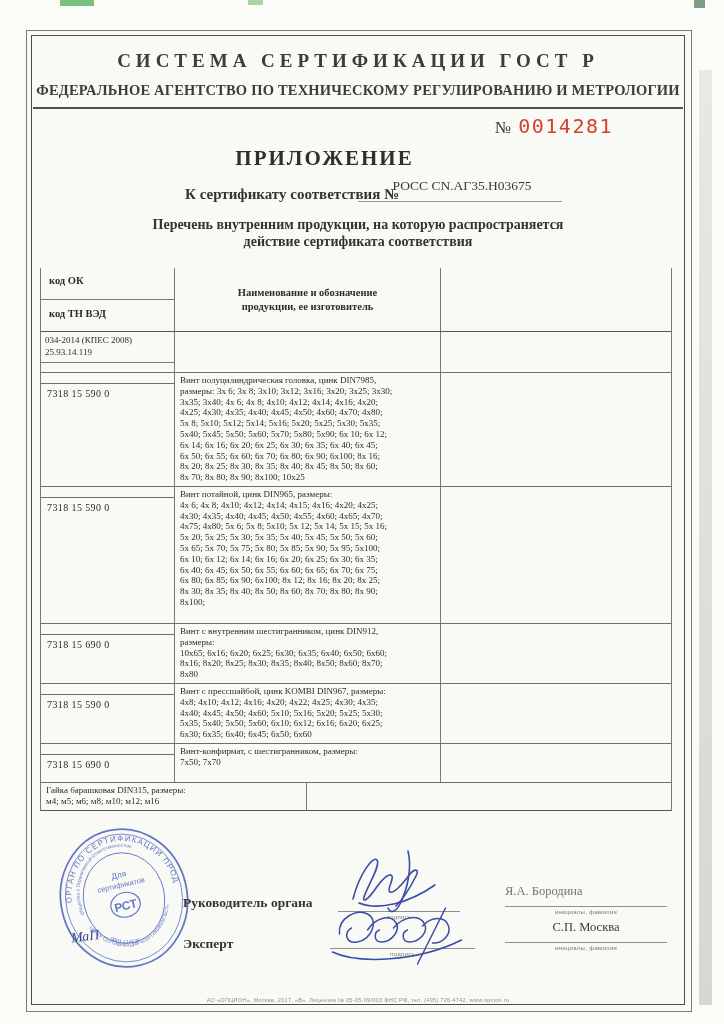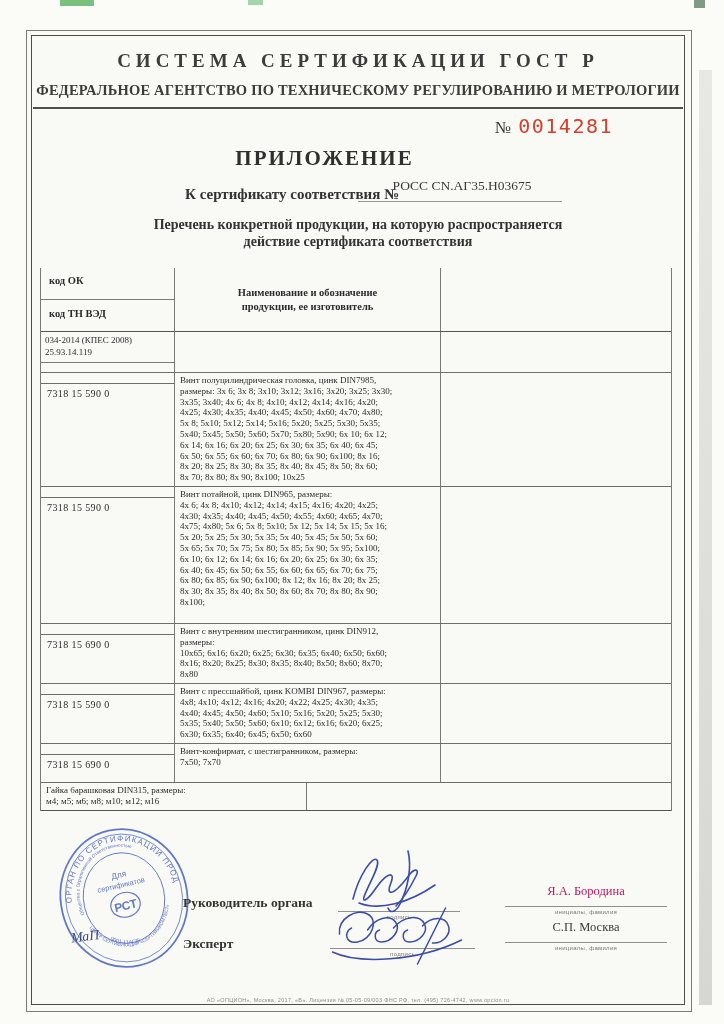--- a/index.html
+++ b/index.html
@@ -49,21 +49,21 @@
   .block .c2{padding:2px 5px 3px 5px;line-height:10.8px;white-space:pre-line;}
   .tbl-bottom{border-top:1.2px solid #55544f;}
   .mh136{min-height:136px;} .mh38{min-height:38px;} .mh27{min-height:27px;}
   .role1{position:absolute;left:183px;top:895px;font-size:13.5px;font-weight:bold;color:#333;}
   .role2{position:absolute;left:183px;top:936px;font-size:13.5px;font-weight:bold;color:#333;}
   .sigline1{position:absolute;left:338px;top:911px;width:122px;border-top:1px solid #8f8f8d;}
   .sigline2{position:absolute;left:330px;top:948px;width:145px;border-top:1px solid #8f8f8d;}
   .cap{position:absolute;font-size:6px;color:#777;letter-spacing:0.3px;text-align:center;font-family:"Liberation Sans",sans-serif;}
   .cap-sign1{left:338px;top:914px;width:122px;}
   .cap-sign2{left:330px;top:951px;width:145px;}
-  .name1{position:absolute;left:505px;top:884px;width:162px;text-align:center;font-size:12.5px;color:#be185d;}
+  .name1{position:absolute;left:505px;top:884px;width:162px;text-align:left;font-size:12.5px;color:#737373;}
   .name2{position:absolute;left:505px;top:920px;width:162px;text-align:center;font-size:12.5px;color:#3a3a3a;}
   .nameline1{position:absolute;left:505px;top:906px;width:162px;border-top:1px solid #8f8f8d;}
   .nameline2{position:absolute;left:505px;top:942px;width:162px;border-top:1px solid #8f8f8d;}
   .cap-name1{left:505px;top:909px;width:162px;}
   .cap-name2{left:505px;top:945px;width:162px;}
   .sigsvg1{position:absolute;left:335px;top:843px;}
   .sigsvg2{position:absolute;left:300px;top:900px;}
   .stampsvg{position:absolute;left:40px;top:818px;}
 
   .footer{position:absolute;left:26px;top:997px;width:664px;text-align:center;font-size:5.5px;color:#8e8e8c;letter-spacing:0.3px;font-family:"Liberation Sans",sans-serif;}
@@ -88,21 +88,21 @@
   <div class="blank-number">
     <span class="nsign">№</span>
     <span class="ndigits">0014281</span>
   </div>
 
   <div class="doc-title">ПРИЛОЖЕНИЕ</div>
   <div class="cert-label">К сертификату соответствия №</div>
   <div class="cert-number">РОСС CN.АГ35.Н03675</div>
   <div class="cert-underline"></div>
   <div class="subtitle">
-    <div>Перечень конкретной продукции,  на которую распространяется</div>
+    <div>Перечень внутренним продукции,  на которую распространяется</div>
     <div>действие сертификата соответствия</div>
   </div>
 
   <div class="tbl">
     <div class="trow thead">
       <div class="c1">
         <div class="half1">код ОК</div>
         <div class="half2">код ТН ВЭД</div>
       </div>
       <div class="c2 hc">Наименование и обозначение

